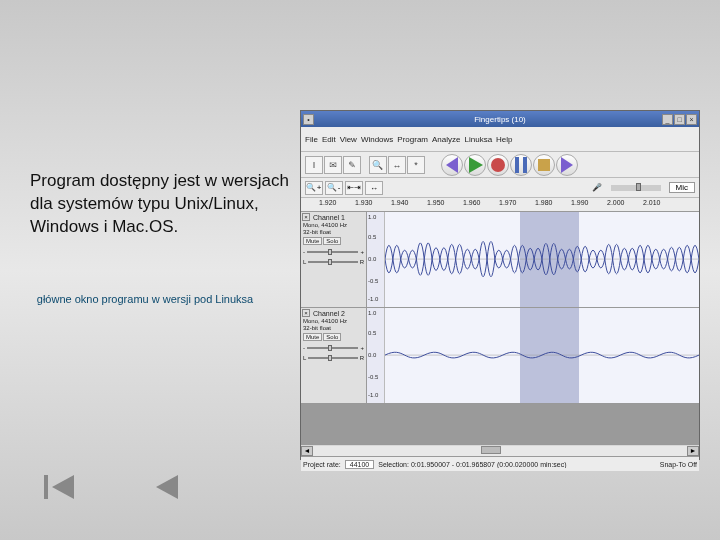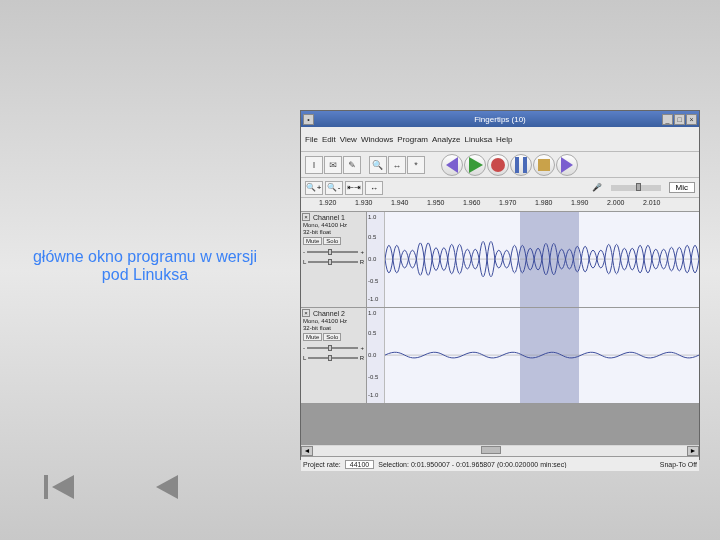--- a/index.html
+++ b/index.html
@@ -1,19 +1,19 @@
 <!DOCTYPE html>
 <html><head>
 <meta charset="utf-8">
 <style>
 *{margin:0;padding:0;box-sizing:border-box}
 body{width:720px;height:540px;background:linear-gradient(180deg,#c8c8c8 0%,#e8e8e8 50%,#c8c8c8 100%);font-family:Verdana,sans-serif;position:relative;overflow:hidden}
 .left-col{position:absolute;left:30px;top:170px;width:260px}
 .desc{font-size:17px;line-height:1.35;color:#111}
-.caption{font-size:16px;color:#3b82f6;margin-top:78px;text-align:center;width:230px}
+.caption{font-size:11px;color:#0c4a6e;margin-top:54px;text-align:center;width:230px}
 .screenshot{position:absolute;left:300px;top:110px;width:400px;height:350px;border:1px solid #666}
 .titlebar{height:16px;background:linear-gradient(180deg,#5a7fc6,#3a5fa0);display:flex;align-items:center;justify-content:center;font-size:8px;color:#fff;position:relative}
 .titlebar-left{position:absolute;left:2px;display:flex;gap:1px}
 .titlebar-right{position:absolute;right:2px;display:flex;gap:1px}
 .tb-btn{width:11px;height:11px;background:#d0d0d0;border:1px solid #888;font-size:7px;line-height:9px;text-align:center;color:#333}
 .menubar{height:14px;background:#ececec;border-bottom:1px solid #bbb;display:flex;gap:4px;padding:12px 4px;font-size:8px;align-items:center;color:#222}
 .toolbar{height:26px;background:#ececec;border-bottom:1px solid #bbb;display:flex;align-items:center;padding:0 4px;gap:2px}
 .tool-grp{display:flex;gap:1px;margin-right:6px}
 .tool-btn{width:18px;height:18px;background:#f4f4f4;border:1px solid #aaa;font-size:9px;display:flex;align-items:center;justify-content:center;color:#444}
 .trans-btn{width:22px;height:22px;border-radius:50%;background:linear-gradient(180deg,#fefefe,#dcdcdc);border:1px solid #aaa;display:flex;align-items:center;justify-content:center}
@@ -44,20 +44,21 @@
 .hs-thumb{position:absolute;left:45%;width:20px;height:8px;top:0;background:#bbb;border:1px solid #888}
 .statusbar{height:15px;background:#ececec;border-top:1px solid #999;display:flex;align-items:center;font-size:7px;color:#222;padding:0 2px;gap:4px}
 .nav{position:absolute;left:40px;bottom:35px;display:flex;gap:60px}
 .nav-btn{width:44px;height:36px;display:flex;align-items:center;justify-content:center}
 .nav-btn svg{width:36px;height:28px}
 </style>
 </head>
 <body>
 
 <div class="left-col">
+  <p class="desc">Program dostępny jest w wersjach dla systemów typu Unix/Linux, Windows i Mac.OS.</p>
   <p class="caption">główne okno programu w wersji pod Linuksa</p>
 </div>
 
 <div class="screenshot">
   <div class="titlebar">
     <div class="titlebar-left">
       <div class="tb-btn">•</div>
     </div>
     <span>Fingertips (10)</span>
     <div class="titlebar-right">

